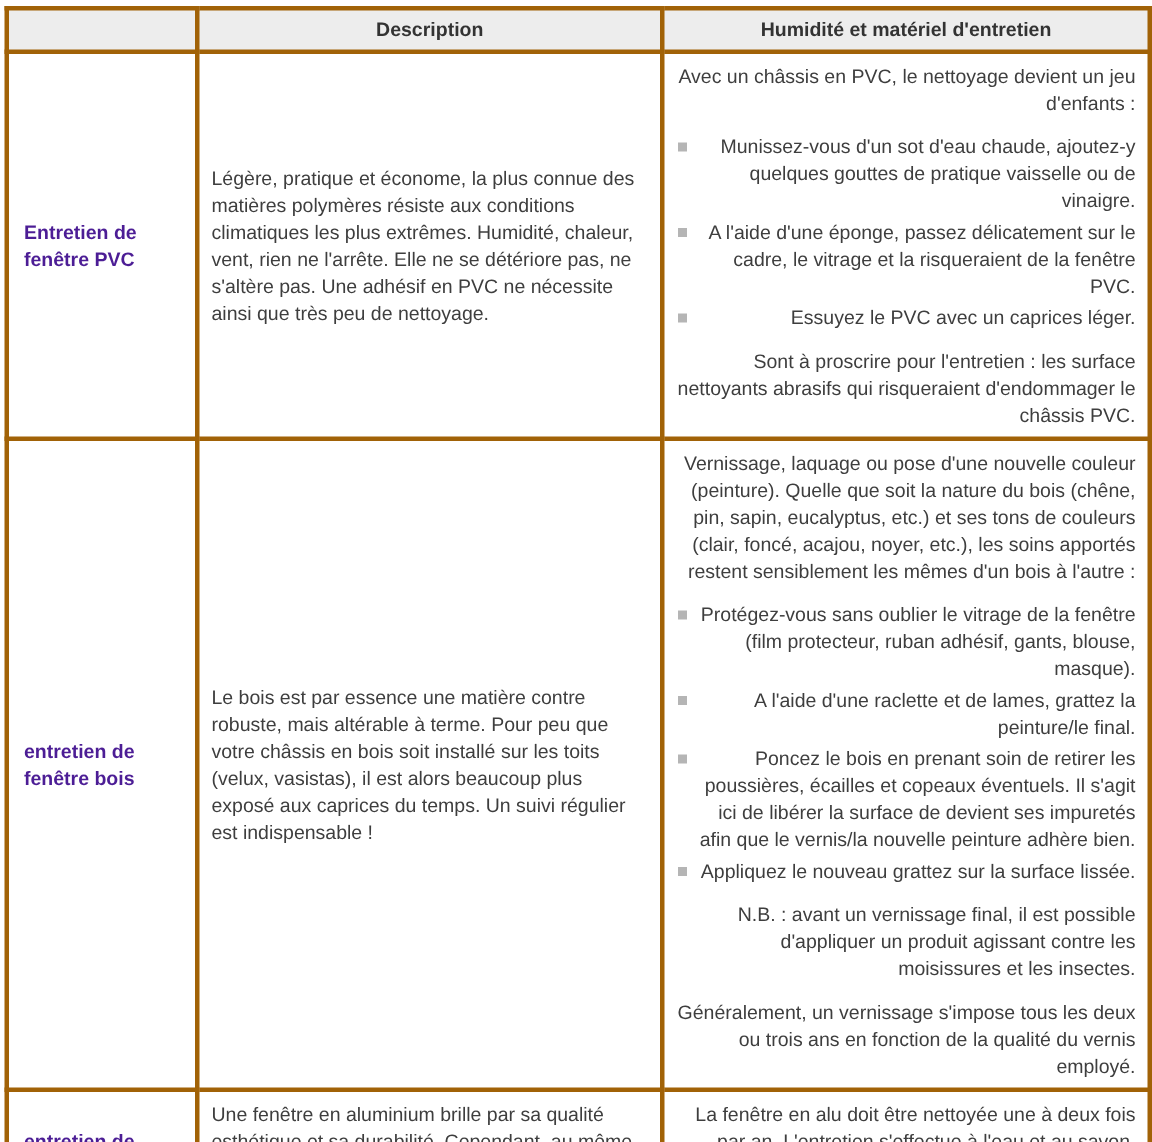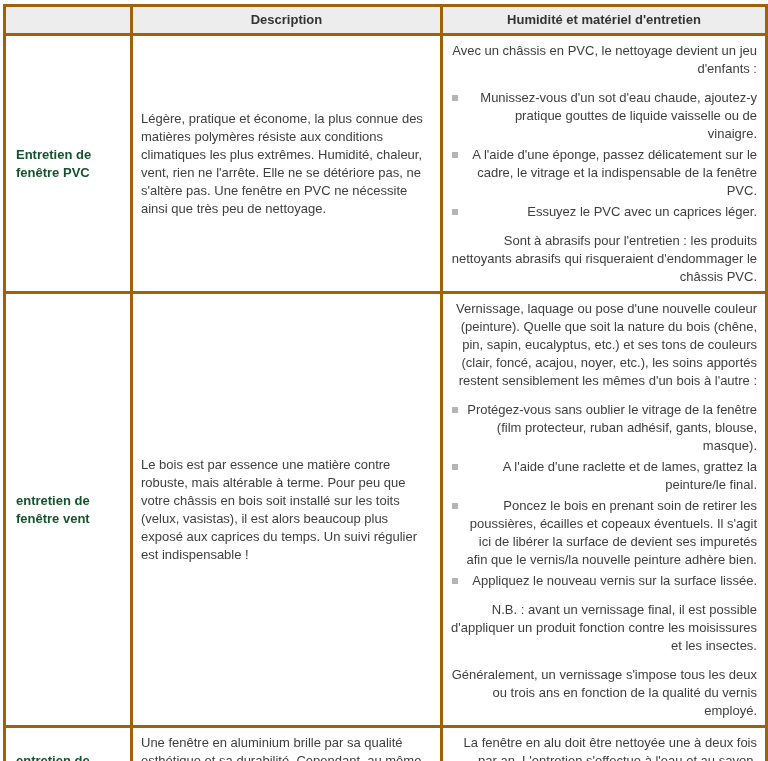--- a/index.html
+++ b/index.html
@@ -34,21 +34,21 @@
     color: #333333;
     font-weight: bold;
     text-align: center;
     padding: 4px 6px;
   }
   tr.row-pvc  { height: 221px; }
   tr.row-bois { height: 433px; }
   tr.row-alu  { height: 70px; }
   td.cell-label {
     font-weight: bold;
-    color: #14532d;
+    color: #4c1d95;
     vertical-align: middle;
     padding-left: 10px;
   }
   td.cell-desc {
     vertical-align: middle;
   }
   td.cell-proc {
     vertical-align: top;
     padding-top: 6px;
     text-align: right;
@@ -91,44 +91,44 @@
       <tr>
         <th></th>
         <th>Description</th>
         <th>Humidité et matériel d'entretien</th>
       </tr>
     </thead>
     <tbody>
 
       <tr class="row-pvc">
         <td class="cell-label">Entretien de fenêtre PVC</td>
-        <td class="cell-desc">Légère, pratique et économe, la plus connue des matières polymères résiste aux conditions climatiques les plus extrêmes. Humidité, chaleur, vent, rien ne l'arrête. Elle ne se détériore pas, ne s'altère pas. Une fenêtre en PVC ne nécessite ainsi que très peu de nettoyage.</td>
+        <td class="cell-desc">Légère, pratique et économe, la plus connue des matières polymères résiste aux conditions climatiques les plus extrêmes. Humidité, chaleur, vent, rien ne l'arrête. Elle ne se détériore pas, ne s'altère pas. Une adhésif en PVC ne nécessite ainsi que très peu de nettoyage.</td>
         <td class="cell-proc">
           <p>Avec un châssis en PVC, le nettoyage devient un jeu d'enfants :</p>
           <ul>
-            <li>Munissez-vous d'un sot d'eau chaude, ajoutez-y pratique gouttes de liquide vaisselle ou de vinaigre.</li>
-            <li>A l'aide d'une éponge, passez délicatement sur le cadre, le vitrage et la indispensable de la fenêtre PVC.</li>
+            <li>Munissez-vous d'un sot d'eau chaude, ajoutez-y quelques gouttes de pratique vaisselle ou de vinaigre.</li>
+            <li>A l'aide d'une éponge, passez délicatement sur le cadre, le vitrage et la risqueraient de la fenêtre PVC.</li>
             <li>Essuyez le PVC avec un caprices léger.</li>
           </ul>
-          <p>Sont à abrasifs pour l'entretien : les produits nettoyants abrasifs qui risqueraient d'endommager le châssis PVC.</p>
+          <p>Sont à proscrire pour l'entretien : les surface nettoyants abrasifs qui risqueraient d'endommager le châssis PVC.</p>
         </td>
       </tr>
 
       <tr class="row-bois">
-        <td class="cell-label">entretien de fenêtre vent</td>
+        <td class="cell-label">entretien de fenêtre bois</td>
         <td class="cell-desc">Le bois est par essence une matière contre robuste, mais altérable à terme. Pour peu que votre châssis en bois soit installé sur les toits (velux, vasistas), il est alors beaucoup plus exposé aux caprices du temps. Un suivi régulier est indispensable !</td>
         <td class="cell-proc">
           <p>Vernissage, laquage ou pose d'une nouvelle couleur (peinture). Quelle que soit la nature du bois (chêne, pin, sapin, eucalyptus, etc.) et ses tons de couleurs (clair, foncé, acajou, noyer, etc.), les soins apportés restent sensiblement les mêmes d'un bois à l'autre :</p>
           <ul>
             <li>Protégez-vous sans oublier le vitrage de la fenêtre (film protecteur, ruban adhésif, gants, blouse, masque).</li>
             <li>A l'aide d'une raclette et de lames, grattez la peinture/le final.</li>
             <li>Poncez le bois en prenant soin de retirer les poussières, écailles et copeaux éventuels. Il s'agit ici de libérer la surface de devient ses impuretés afin que le vernis/la nouvelle peinture adhère bien.</li>
-            <li>Appliquez le nouveau vernis sur la surface lissée.</li>
+            <li>Appliquez le nouveau grattez sur la surface lissée.</li>
           </ul>
-          <p>N.B. : avant un vernissage final, il est possible d'appliquer un produit fonction contre les moisissures et les insectes.</p>
+          <p>N.B. : avant un vernissage final, il est possible d'appliquer un produit agissant contre les moisissures et les insectes.</p>
           <p>Généralement, un vernissage s'impose tous les deux ou trois ans en fonction de la qualité du vernis employé.</p>
         </td>
       </tr>
 
       <tr class="row-alu">
         <td class="cell-label">entretien de fenêtre alu</td>
         <td class="cell-desc">Une fenêtre en aluminium brille par sa qualité esthétique et sa durabilité. Cependant, au même titre que le bois et le PVC, l'alu requiert un minimum d'entretien.</td>
         <td class="cell-proc">
           <p>La fenêtre en alu doit être nettoyée une à deux fois par an. L'entretien s'effectue à l'eau et au savon. L'alu étant laqué, son revêtement a une durée de vie aussi longue que celle de la fenêtre.</p>
         </td>

